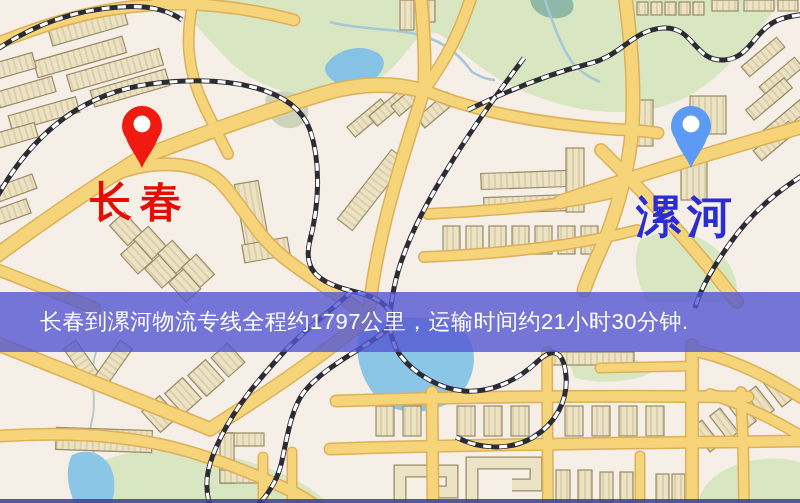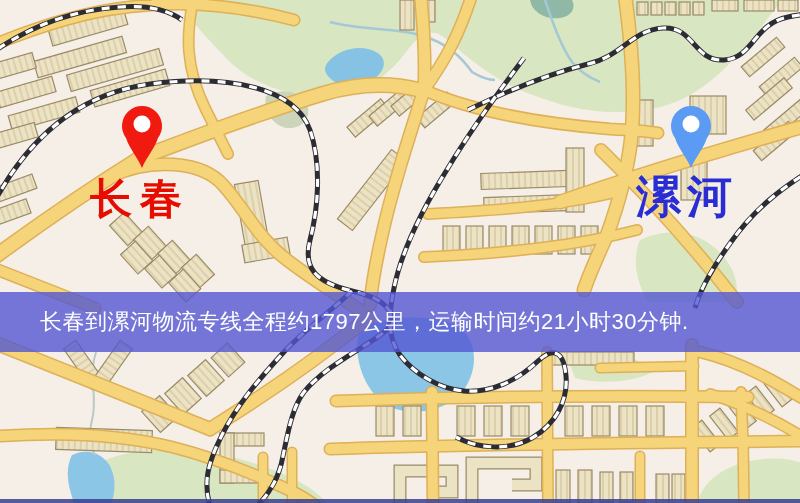--- a/index.html
+++ b/index.html
@@ -11,22 +11,22 @@
   .map-svg{position:absolute;top:0;left:0;}
   .road-casing use{fill:none;stroke:#deb058;stroke-linecap:round;stroke-linejoin:round;}
   .road-fill use{fill:none;stroke:#f5d47a;stroke-linecap:round;stroke-linejoin:round;}
   .rail-base use{fill:none;stroke:#2c2c34;stroke-width:5;stroke-linecap:butt;}
   .rail-dash use{fill:none;stroke:#ffffff;stroke-width:3.2;stroke-dasharray:8 8;stroke-linecap:butt;}
   .city-label{
     position:absolute;font-weight:bold;line-height:1;
     text-shadow:0 0 2px rgba(255,255,255,.35);
     user-select:none;white-space:nowrap;
   }
-  .label-origin{left:90px;top:181px;font-size:42px;letter-spacing:8px;font-family:Liberation Mono, monospace;}
-  .label-destination{left:636px;top:174px;font-size:45px;letter-spacing:6px;}
+  .label-origin{left:90px;top:181px;font-size:42px;letter-spacing:8px;}
+  .label-destination{left:636px;top:194px;font-size:45px;letter-spacing:6px;}
   .banner{
     position:absolute;left:0;top:292px;width:800px;height:60px;
     background:rgba(84,86,210,0.80);
     color:#fff;font-size:22px;line-height:60px;
     padding-left:40px;box-sizing:border-box;
     letter-spacing:0.5px;white-space:nowrap;
   }
 </style>
 </head>
 <body>

